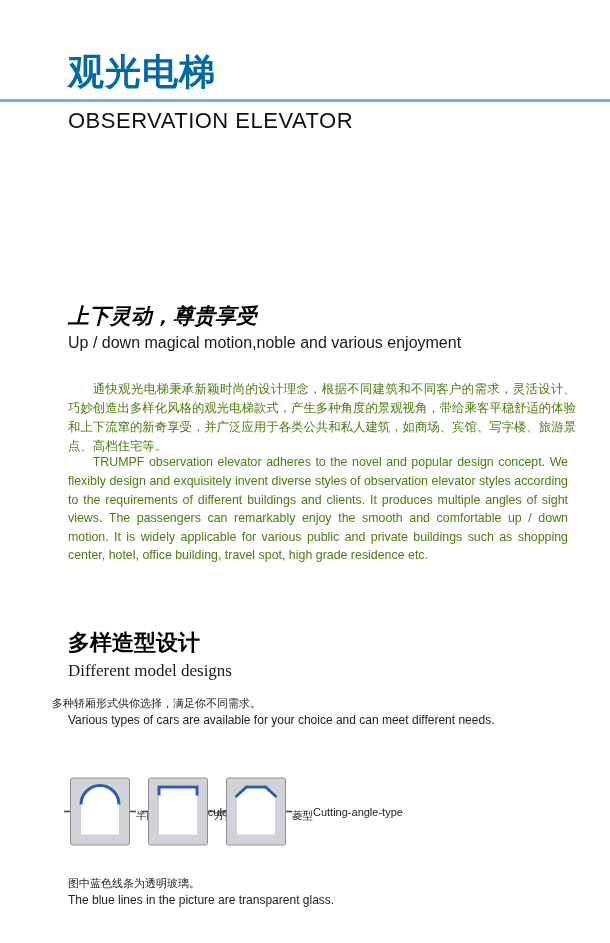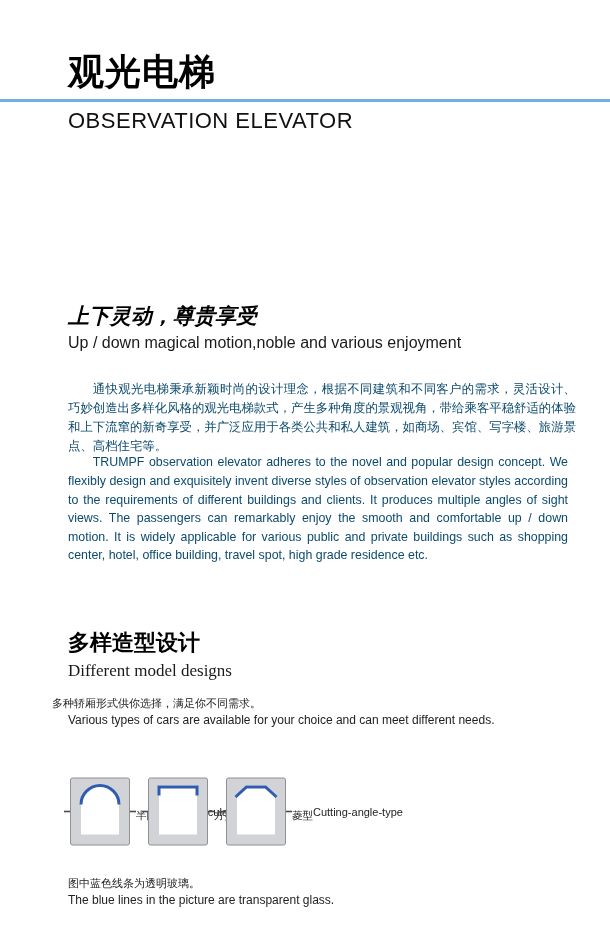--- a/index.html
+++ b/index.html
@@ -5,28 +5,28 @@
   html,body{margin:0;padding:0;background:#ffffff;}
   body{
     width:610px;height:943px;position:relative;overflow:hidden;
     font-family:"Liberation Sans","DejaVu Sans",sans-serif;
     color:#1c1c1c;
     -webkit-font-smoothing:antialiased;
   }
   .abs{position:absolute;}
 
   
-  .title-zh{left:68px;top:48px;font-size:36px;font-weight:bold;letter-spacing:1px;color:#000000;}
+  .title-zh{left:68px;top:48px;font-size:36px;font-weight:bold;letter-spacing:1px;color:#0369a1;}
   .divider{left:0;top:99px;width:610px;height:3px;background:var(--divider-blue,#6fb1e5);}
   .title-en{left:68px;top:108px;font-size:22px;color:#111;letter-spacing:0.5px;}
 
   
   .h-motion-zh{left:68px;top:302px;font-size:21px;font-weight:bold;color:#000;font-style:italic;}
   .h-motion-en{left:68px;top:334px;font-size:16px;color:#1a1a1a;}
-  .para{left:68px;font-size:12.4px;line-height:19px;text-align:justify;text-indent:2em;color:#0c4a6e;}
+  .para{left:68px;font-size:12.4px;line-height:19px;text-align:justify;text-indent:2em;color:#4d7c0f;}
   .para-zh{top:368px;width:508px;}
   .para-en{top:441px;width:500px;line-height:18.6px;}
 
   
   .h-designs-zh{left:68px;top:628px;font-size:22px;font-weight:bold;color:#000;}
   .h-designs-en{left:68px;top:661px;font-size:17px;color:#1a1a1a;font-family:Liberation Serif, serif;}
   .intro-zh{left:52px;top:696px;font-size:11px;color:#222;}
   .intro-en{left:68px;top:713px;font-size:12px;color:#222;}
 
   

